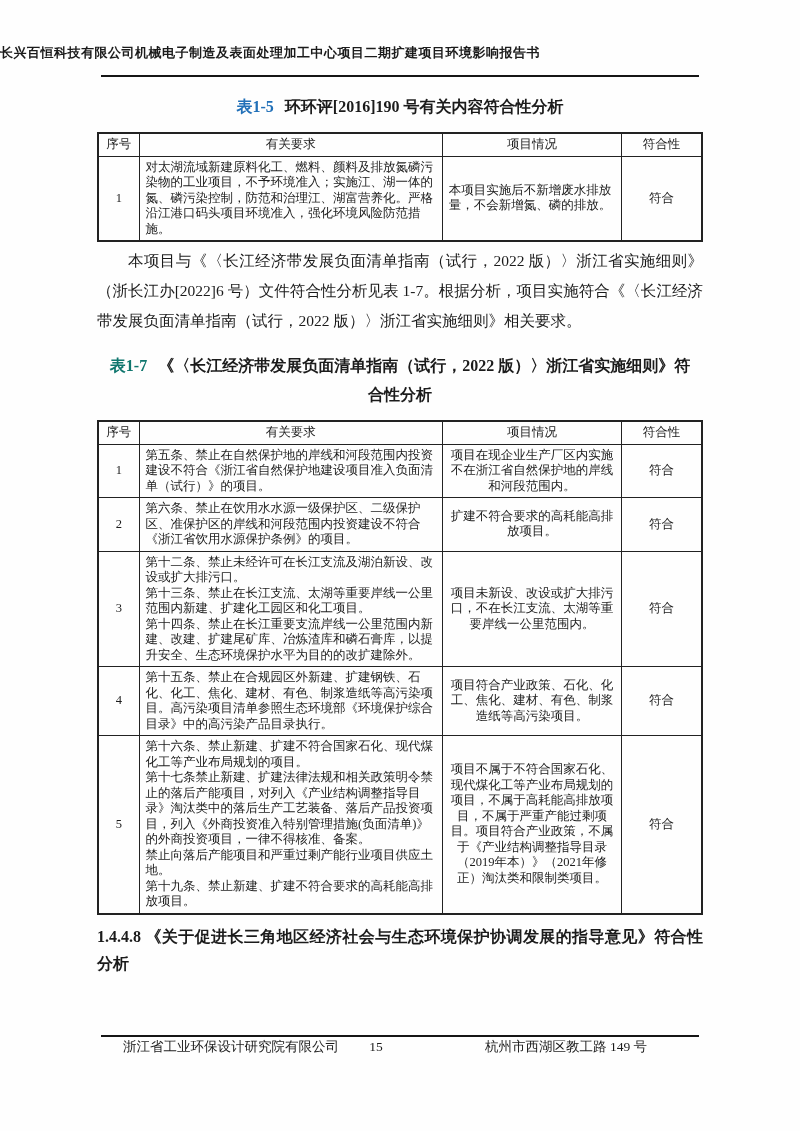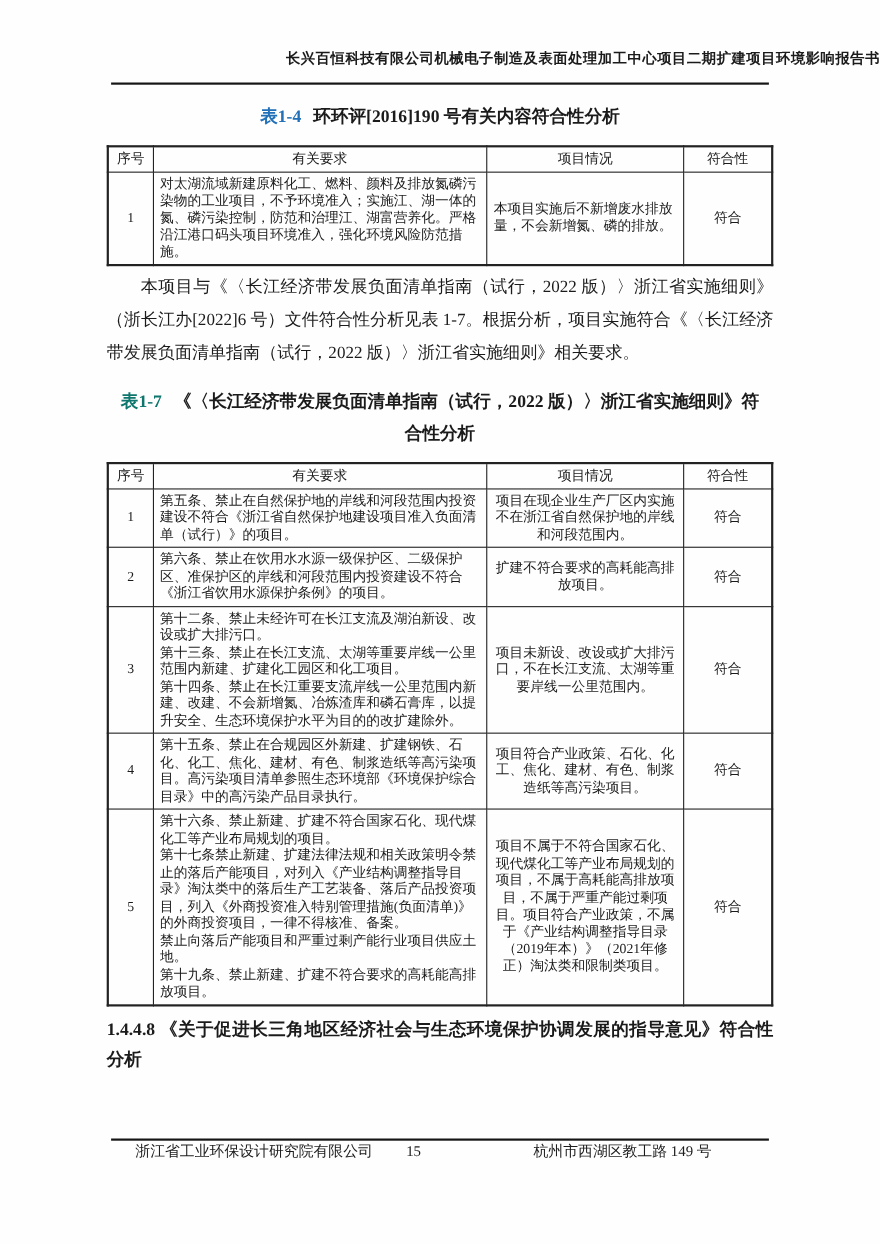--- a/index.html
+++ b/index.html
@@ -7,21 +7,21 @@
     position:relative;
     width:800px;height:1131px;
     margin:0 auto;
     background:#fefefe;
     font-family:"Liberation Serif","DejaVu Serif",serif;
     color:#1b1b1b;
     overflow:hidden;
   }
   .doc-header-title{
     padding-top:44px;
-    text-align:right;
+    text-align:left;
     font-size:13px;
     font-weight:bold;
     letter-spacing:.5px;
   }
   .header-rule{
     width:598px;height:2px;background:#151515;
     margin:13px auto 0;
   }
   .caption{
     text-align:center;font-weight:bold;font-size:16px;
@@ -76,21 +76,21 @@
 </style>
 </head>
 <body>
 
 <div class="page">
 
   <div class="doc-header-title">长兴百恒科技有限公司机械电子制造及表面处理加工中心项目二期扩建项目环境影响报告书</div>
   <div class="header-rule"></div>
 
   <div class="caption">
-    <span class="cap-label" style="color: rgb(33, 112, 184);">表1-4</span><span>环环评[2016]190 号有关内容符合性分析</span>
+    <span class="cap-label" style="color: rgb(33, 112, 184);">表1-5</span><span>环环评[2016]190 号有关内容符合性分析</span>
   </div>
 
   <table class="ctable">
     <colgroup>
         <col style="width:6.8%">
         <col style="width:50.2%">
         <col style="width:29.7%">
         <col style="width:13.3%">
       </colgroup>
     <thead>
@@ -143,21 +143,21 @@
       <tr>
         <td class="c-no">2</td>
         <td class="c-req">第六条、禁止在饮用水水源一级保护区、二级保护区、准保护区的岸线和河段范围内投资建设不符合《浙江省饮用水源保护条例》的项目。</td>
         <td class="c-sit">扩建不符合要求的高耗能高排放项目。</td>
         <td class="c-comp">符合</td>
       </tr>
       <tr>
         <td class="c-no">3</td>
         <td class="c-req">第十二条、禁止未经许可在长江支流及湖泊新设、改设或扩大排污口。
 第十三条、禁止在长江支流、太湖等重要岸线一公里范围内新建、扩建化工园区和化工项目。
-第十四条、禁止在长江重要支流岸线一公里范围内新建、改建、不会新增氮、冶炼渣库和磷石膏库，以提升安全、生态环境保护水平为目的的改扩建除外。</td>
+第十四条、禁止在长江重要支流岸线一公里范围内新建、改建、扩建尾矿库、冶炼渣库和磷石膏库，以提升安全、生态环境保护水平为目的的改扩建除外。</td>
         <td class="c-sit">项目未新设、改设或扩大排污口，不在长江支流、太湖等重要岸线一公里范围内。</td>
         <td class="c-comp">符合</td>
       </tr>
       <tr>
         <td class="c-no">4</td>
         <td class="c-req">第十五条、禁止在合规园区外新建、扩建钢铁、石化、化工、焦化、建材、有色、制浆造纸等高污染项目。高污染项目清单参照生态环境部《环境保护综合目录》中的高污染产品目录执行。</td>
         <td class="c-sit">项目符合产业政策、石化、化工、焦化、建材、有色、制浆造纸等高污染项目。</td>
         <td class="c-comp">符合</td>
       </tr>
       <tr>

